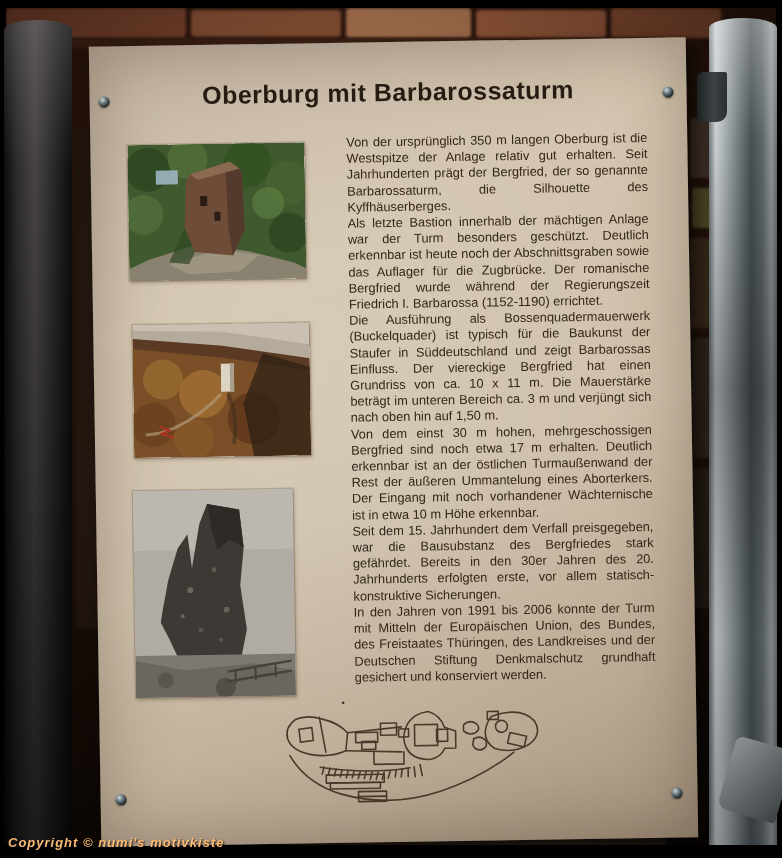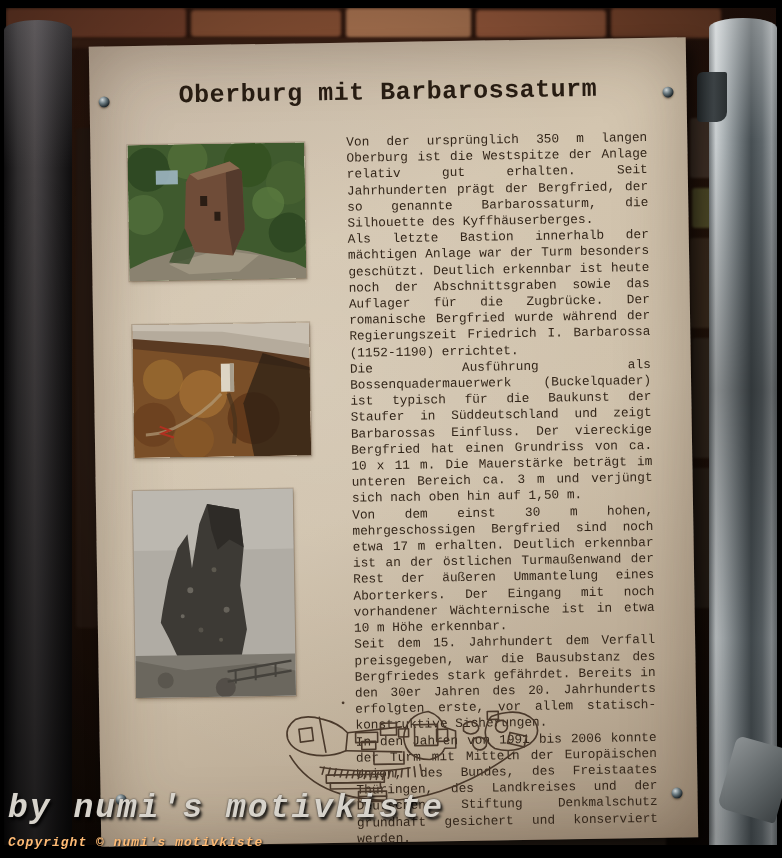--- a/index.html
+++ b/index.html
@@ -1,17 +1,17 @@
 <!DOCTYPE html>
 <html><head>
 <meta charset="utf-8">
 <style>
   html,body{margin:0;padding:0;background:#000;}
   .frame{position:relative;width:782px;height:858px;background:#000;overflow:hidden;
-         font-family:Liberation Mono, monospace;}
+         font-family:Liberation Sans, sans-serif;}
   
   .scene{position:absolute;left:6px;top:8px;width:770px;height:837px;overflow:hidden;
          background:linear-gradient(180deg,#2a150d 0%,#241309 30%,#1c0f08 70%,#120a05 100%);}
   .brick{position:absolute;filter:blur(1.5px);border-radius:4px;}
   .stone{position:absolute;filter:blur(1.2px);border-radius:3px;}
   .scene::after{content:"";position:absolute;inset:0;
          background:radial-gradient(ellipse at 45% 42%,rgba(0,0,0,0) 45%,rgba(0,0,0,0.55) 100%);}
   
   .post{position:absolute;z-index:3;}
   .post-left{left:4px;top:20px;width:68px;height:825px;
@@ -194,16 +194,15 @@
 
       <rect x="48" y="80" width="58" height="8"></rect>
       <rect x="52" y="88" width="50" height="6"></rect>
       <rect x="80" y="97" width="28" height="10"></rect>
       <path d="M80,102 L108,102"></path>
 
       <path d="M12,60 Q28,88 62,99 Q112,114 162,98 Q205,84 236,60"></path>
     </svg>
   </div>
 
-  <div class="watermark">by numi's motivkiste</div>
   <div class="copyright">Copyright © numi's motivkiste</div>
 
 </div>
 
 </body></html>

